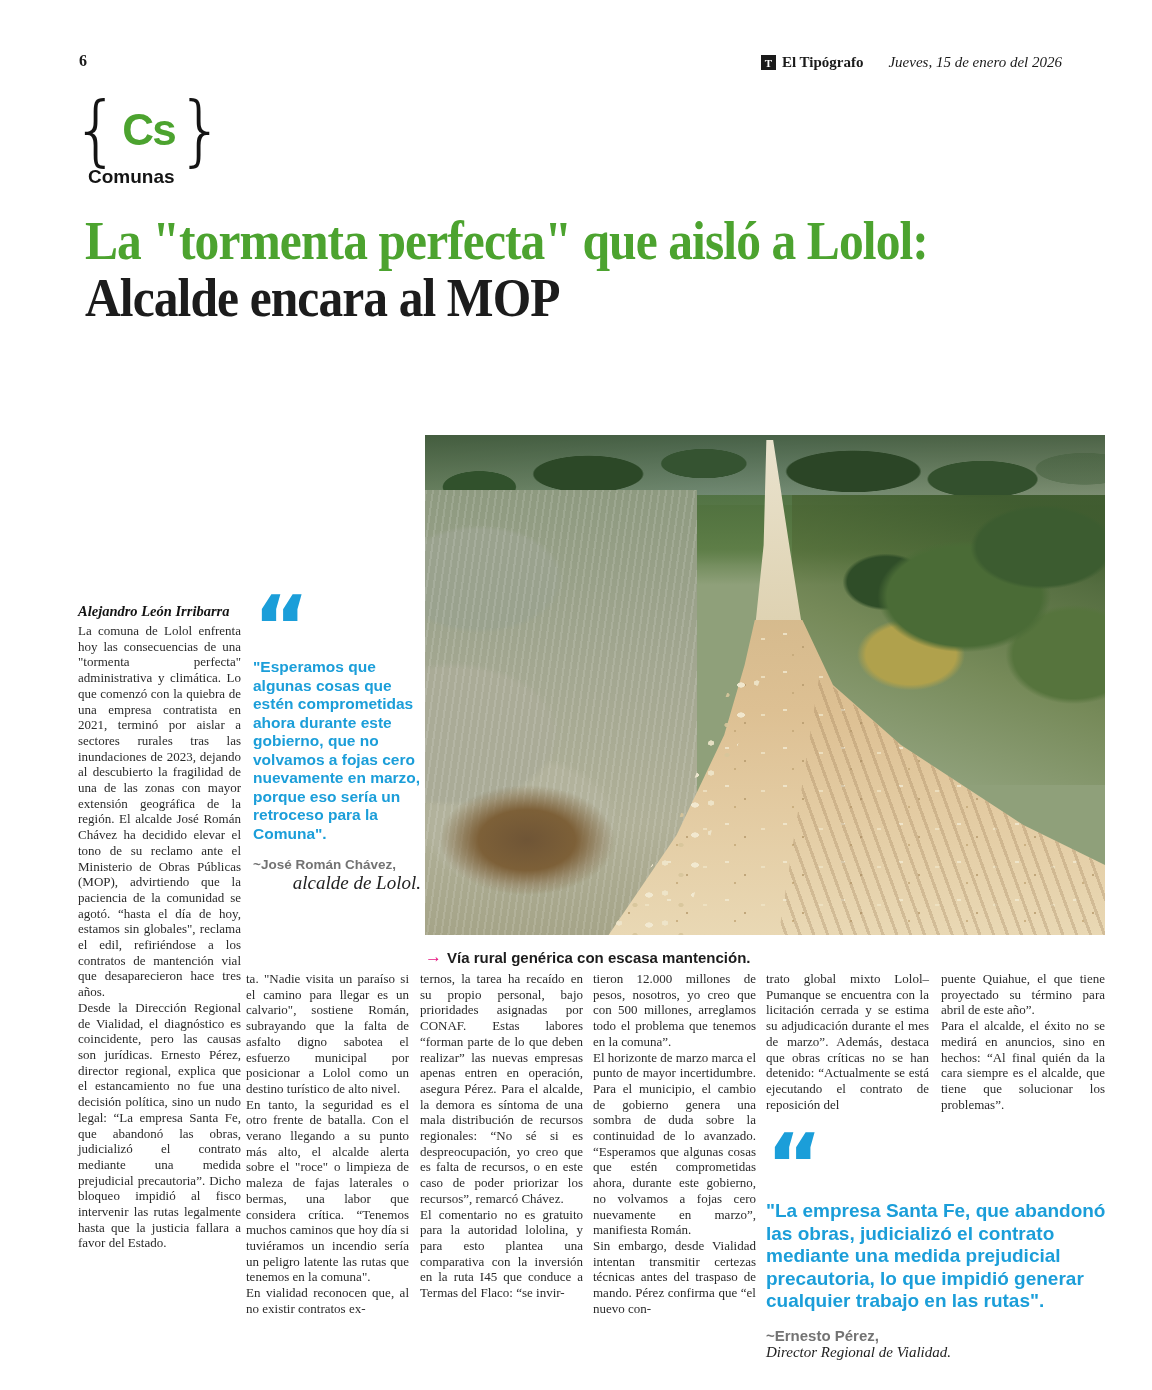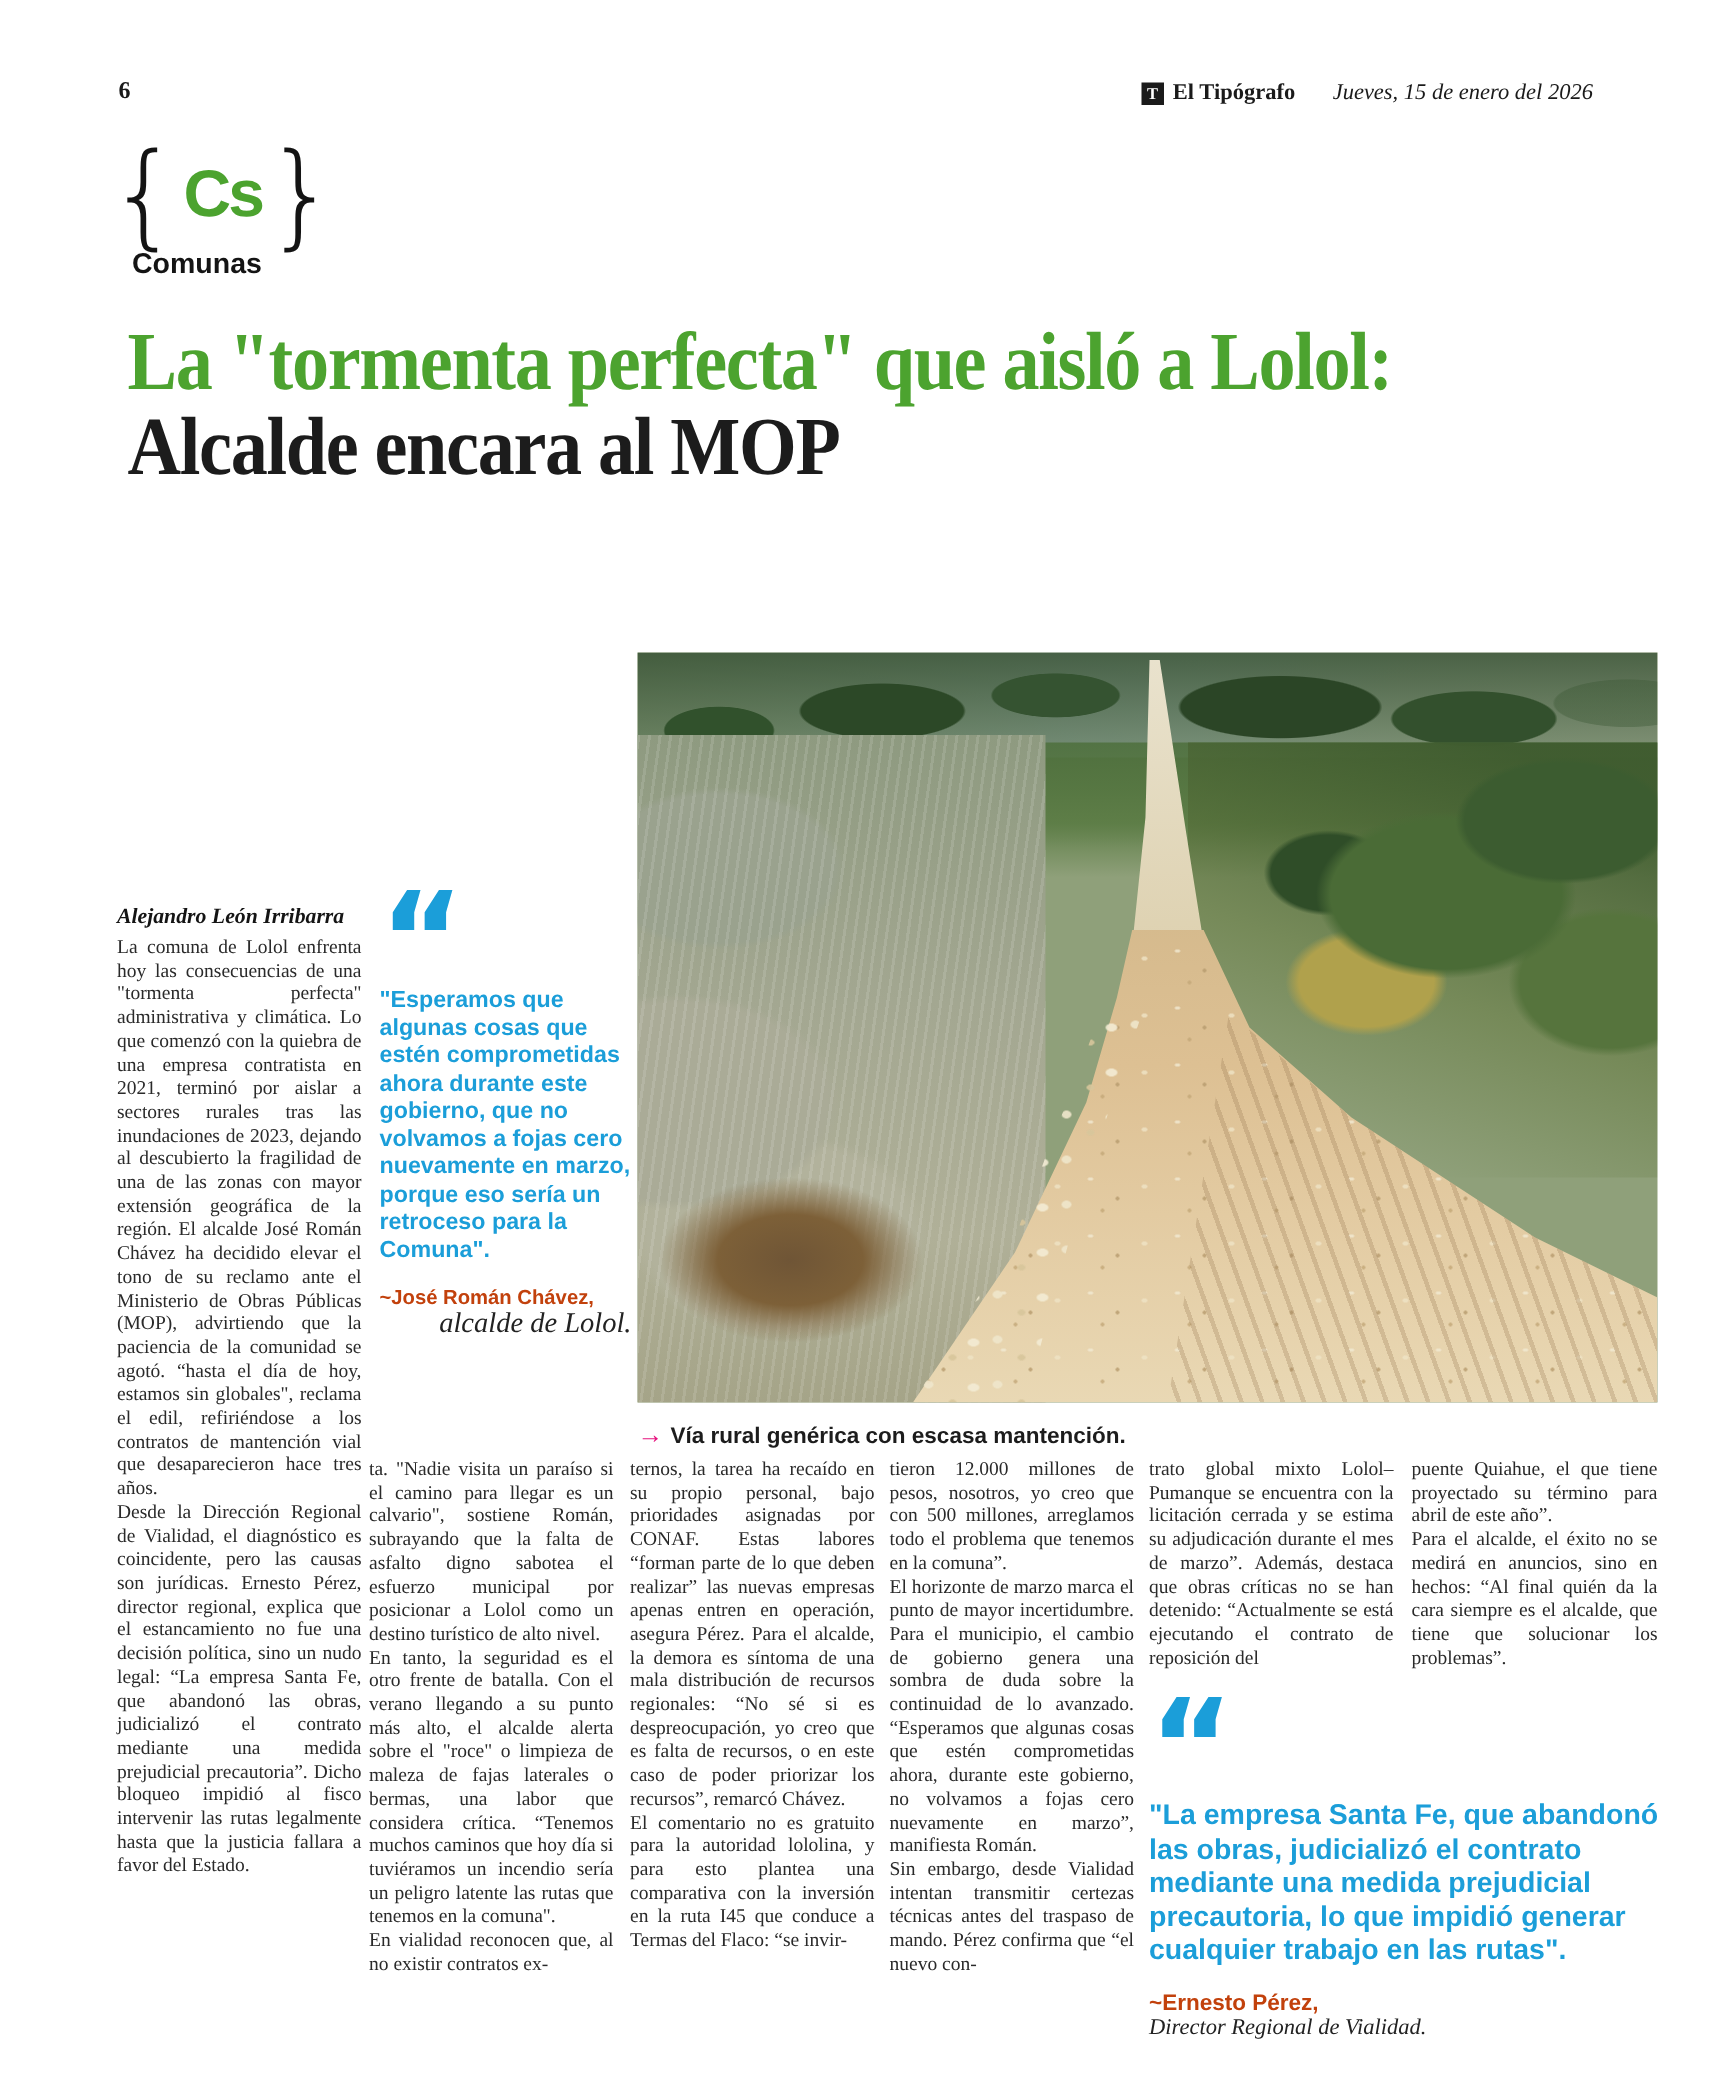--- a/index.html
+++ b/index.html
@@ -44,21 +44,21 @@
   .col6{left:941px;top:971px;height:200px;width:164px;}
   
   .pullquote{position:absolute;font-family:"Liberation Sans",sans-serif;}
   .pq1{left:253px;top:598px;width:168px;}
   .pq2{left:766px;top:1136px;width:345px;}
   .pq-mark{color:#1b9ed9;font-family:"DejaVu Sans",sans-serif;font-weight:bold;font-size:86px;
     line-height:58px;height:52px;overflow:visible;}
   .pq-text{color:#1b9ed9;font-weight:bold;}
   .pq1 .pq-text{font-size:15.5px;line-height:18.5px;margin-top:8px;}
   .pq2 .pq-text{font-size:19px;line-height:22.5px;margin-top:12px;}
-  .pq-author{color:#c2410c;font-weight:bold;margin-top:14px;}
+  .pq-author{color:#737373;font-weight:bold;margin-top:14px;}
   .pq1 .pq-author{font-size:13.5px;}
   .pq2 .pq-author{font-size:15px;}
   .pq-role{font-family:"Liberation Serif",serif;font-style:italic;color:#222;}
   .pq1 .pq-role{font-size:19px;text-align:right;}
   .pq2 .pq-role{font-size:15px;}
   
   .photo{position:absolute;left:425px;top:435px;width:680px;height:500px;overflow:hidden;background:#8fa07a;}
   .ph{position:absolute;}
   .ph-sky{left:0;top:0;width:100%;height:14%;
     background:linear-gradient(90deg,#b9c8b4 0%,#cfe0e8 42%,#d8e7ec 55%,#e4e9e2 75%,#efeee6 100%);}

